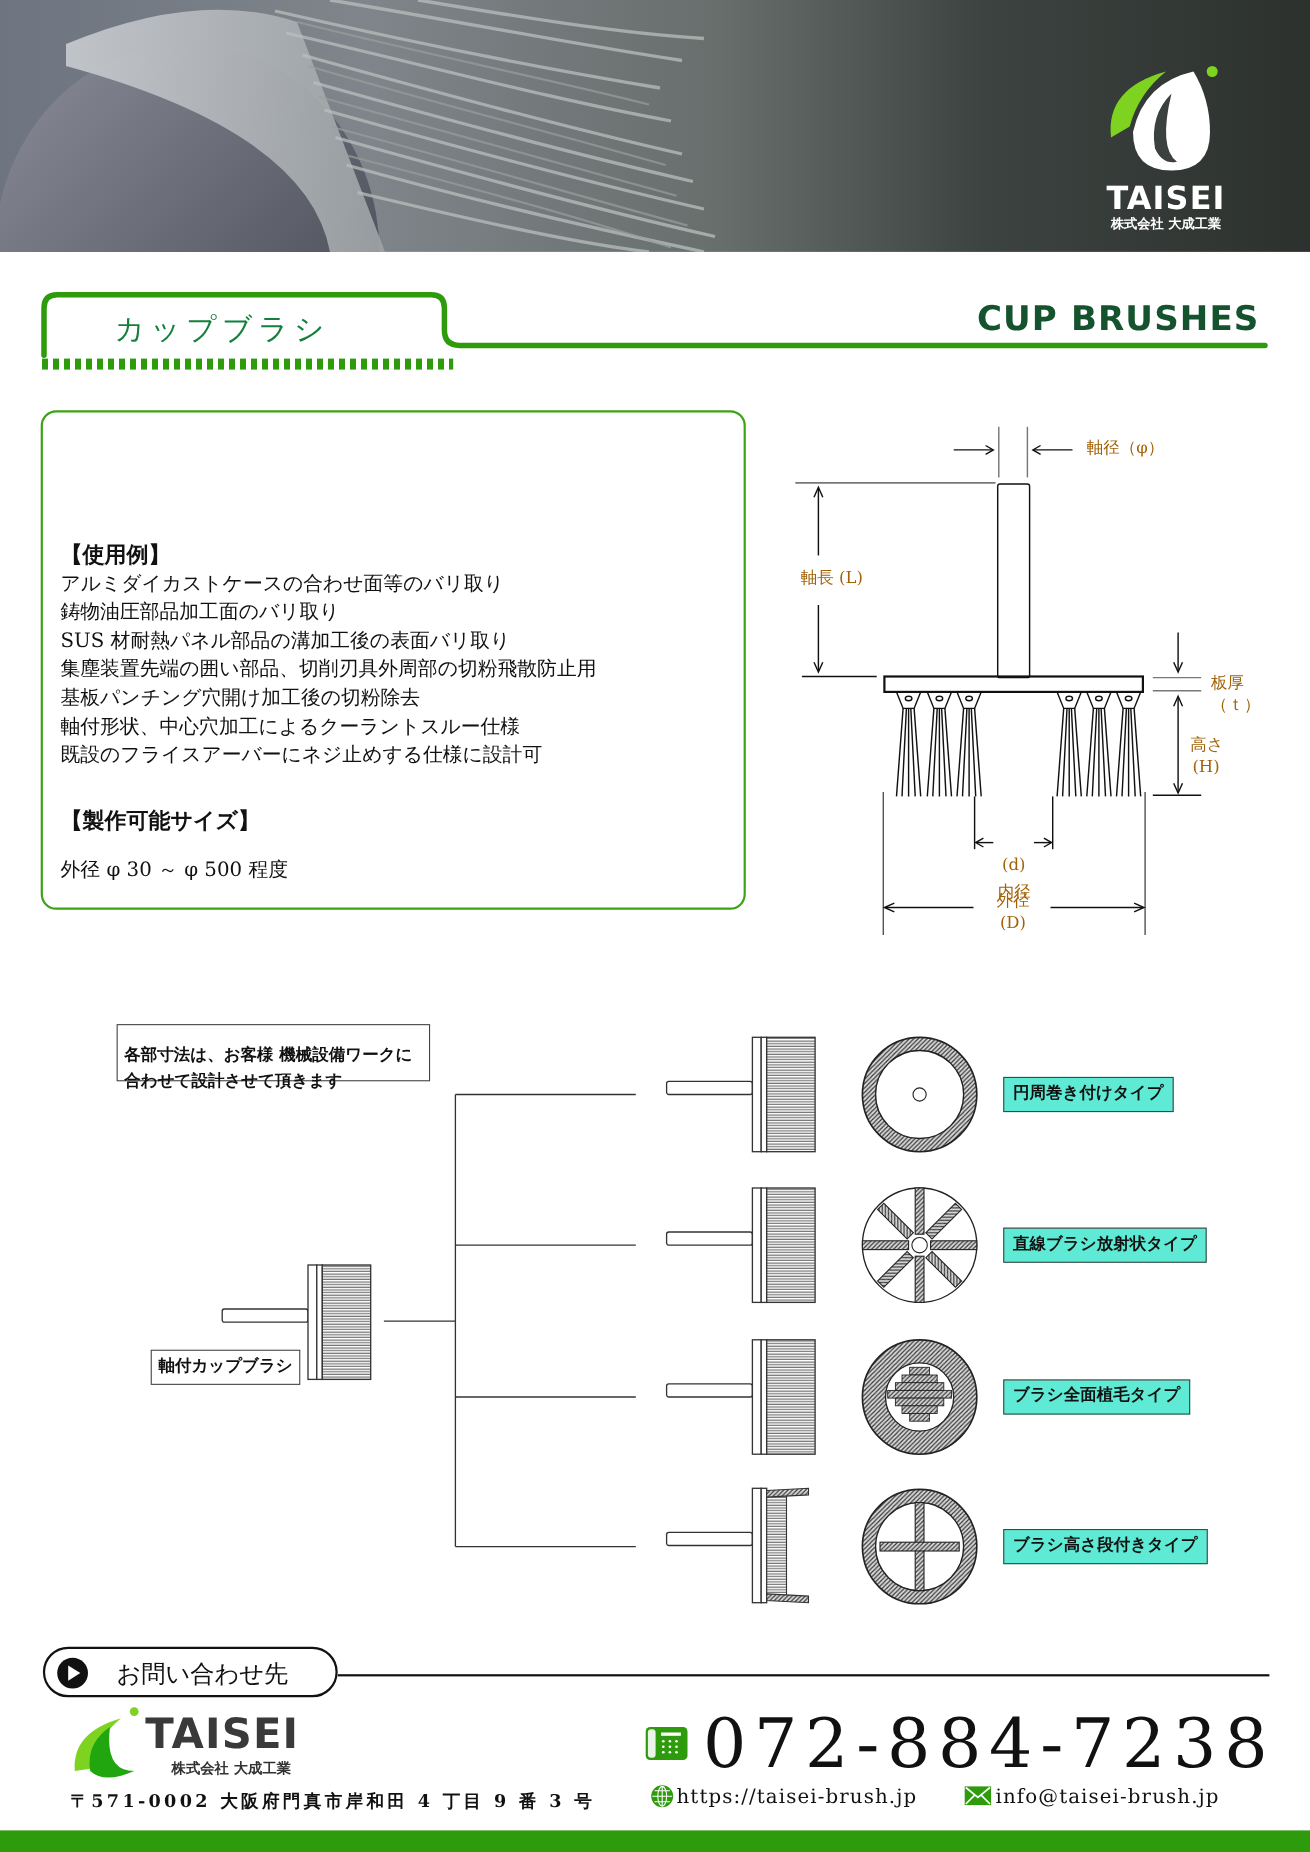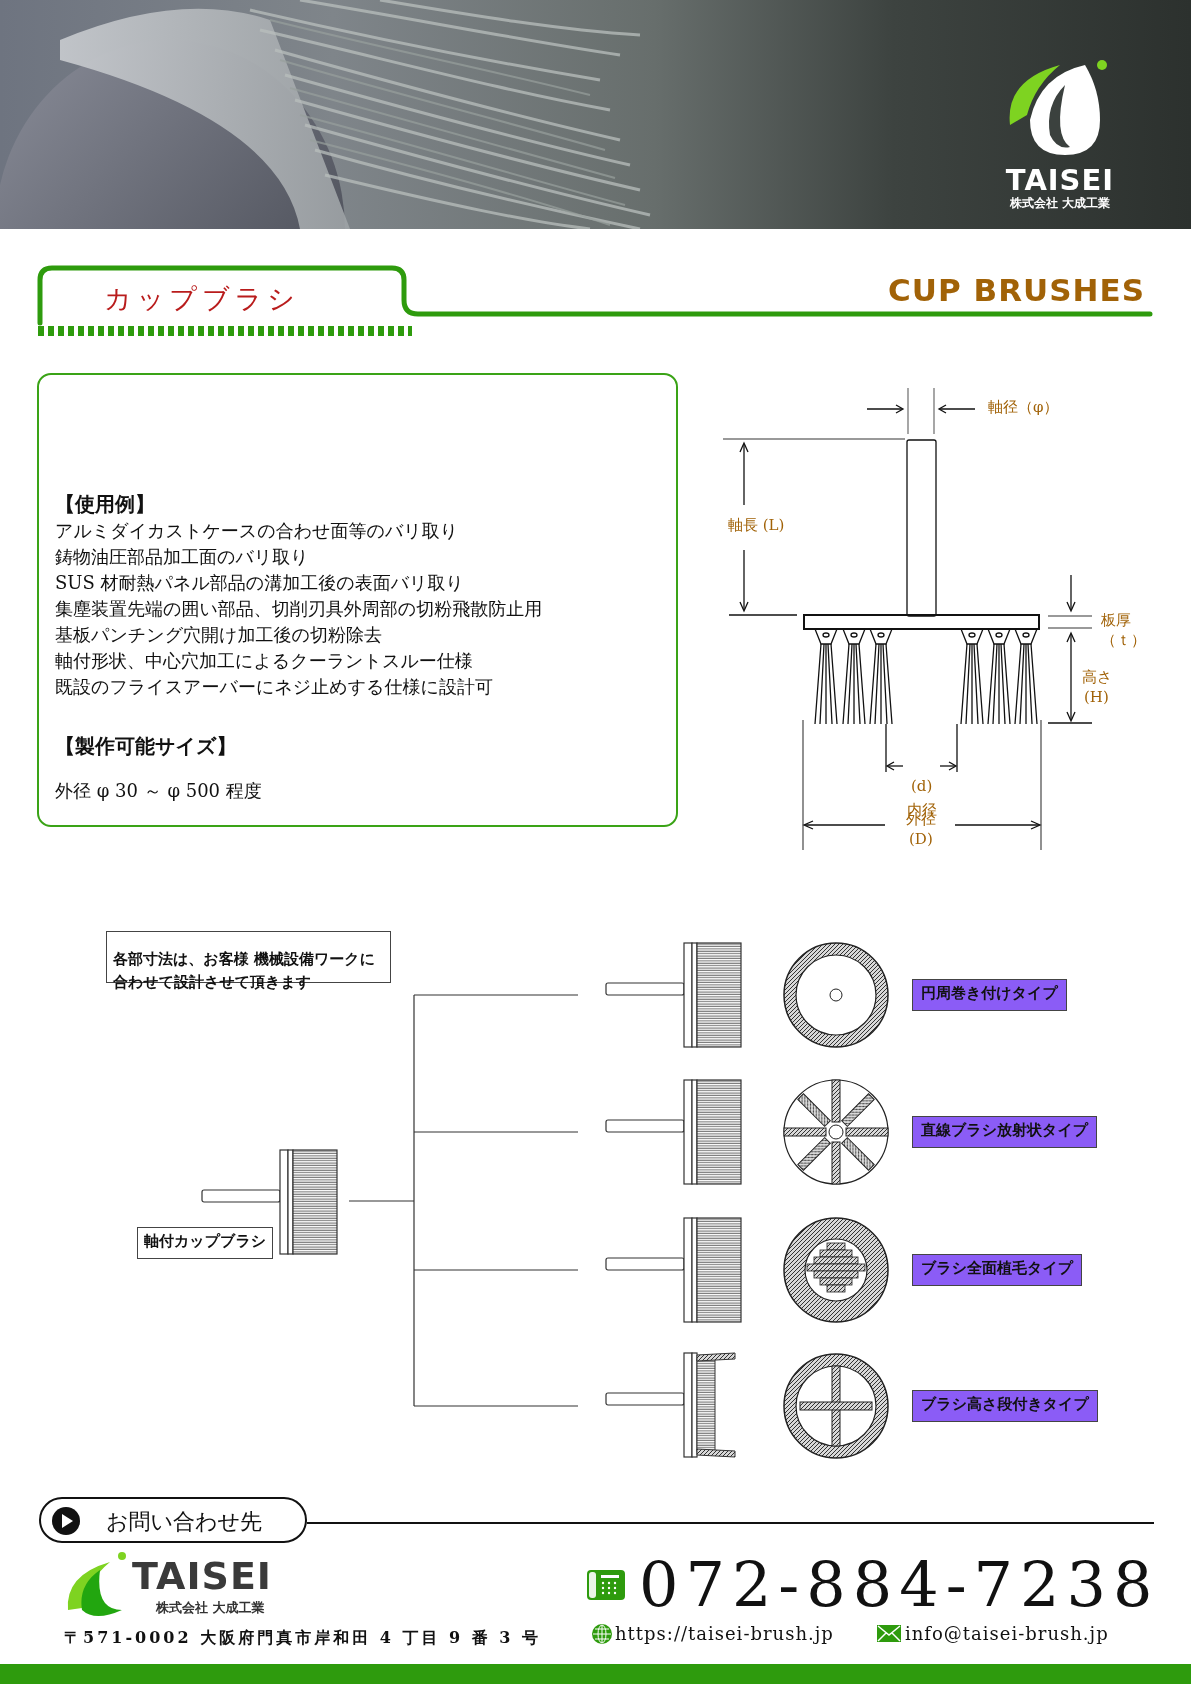--- a/index.html
+++ b/index.html
@@ -8,38 +8,38 @@
 
   
   .hero { position: absolute; left: 0; top: 0; width: 1191px; height: 229px;
     background: linear-gradient(90deg, #6e7480 0%, #7f858a 28%, #676e6c 55%, #3d4340 75%, #2c312e 100%); overflow: hidden; }
   .hero svg.bg { position: absolute; left: 0; top: 0; }
   .hero-logo { position: absolute; left: 985px; top: 55px; width: 150px; height: 160px; text-align: center; }
   .hero-logo .wordmark { position: absolute; left: 0; top: 108px; width: 150px; font-family: "DejaVu Sans", "Liberation Sans", sans-serif; font-weight: bold; font-size: 29px; color: #fff; letter-spacing: 1px; }
   .hero-logo .kk { position: absolute; left: 0; top: 140px; width: 150px; font-family: "DejaVu Sans", sans-serif; font-weight: bold; font-size: 12px; color: #fff; }
 
   
-  .title-jp { position: absolute; left: 104px; top: 281px; font-size: 27px; font-weight: normal; color: #b91c1c; letter-spacing: 5px; }
-  .title-en { position: absolute; right: 46px; top: 272px; font-family: "DejaVu Sans", "Liberation Sans", sans-serif; font-weight: bold; font-size: 31px; color: #a16207; letter-spacing: 1px; }
+  .title-jp { position: absolute; left: 104px; top: 281px; font-size: 27px; font-weight: normal; color: #15803d; letter-spacing: 5px; }
+  .title-en { position: absolute; right: 46px; top: 272px; font-family: "DejaVu Sans", "Liberation Sans", sans-serif; font-weight: bold; font-size: 31px; color: #14532d; letter-spacing: 1px; }
   .title-frame { position: absolute; left: 0; top: 0; }
   .dashes { position: absolute; left: 38px; top: 326px; width: 374px; height: 10px;
     background: repeating-linear-gradient(90deg, #2e9b0d 0 6px, transparent 6px 10px); }
 
   
   .info-box { position: absolute; left: 37px; top: 373px; width: 641px; height: 454px; border: 2px solid #3aa316; border-radius: 14px; }
   .info-box .sect { position: absolute; left: 16px; }
   .info-box .head { font-size: 20px; font-weight: bold; }
   .info-box .line { font-size: 18px; line-height: 26px; }
 
   
   .dlabel { position: absolute; font-size: 15px; color: #a16207; white-space: nowrap; }
 
   
   .note-box { position: absolute; left: 106px; top: 931px; width: 285px; height: 52px; border: 1.5px solid #444; padding: 16px 6px; font-size: 15px; font-weight: bold; line-height: 23px; }
-  .type-label { position: absolute; height: 32px; border: 1.5px solid #444; font-size: 15px; font-weight: bold; padding: 4px 8px; white-space: nowrap; background: #8b5cf6; }
+  .type-label { position: absolute; height: 32px; border: 1.5px solid #444; font-size: 15px; font-weight: bold; padding: 4px 8px; white-space: nowrap; background: #5eead4; }
   .shaft-label { position: absolute; left: 137px; top: 1227px; height: 32px; border: 1.5px solid #444; font-size: 15px; font-weight: bold; padding: 4px 6px; background: #fff; }
 
   
   .contact-pill { position: absolute; left: 39px; top: 1497px; width: 268px; height: 46px; border: 2px solid #111; border-radius: 23px; }
   .contact-pill .play { position: absolute; left: 11px; top: 8px; width: 28px; height: 28px; border-radius: 50%; background: #111; }
   .contact-pill .play::after { content: ""; position: absolute; left: 10px; top: 7px; border-left: 11px solid #fff; border-top: 7px solid transparent; border-bottom: 7px solid transparent; }
   .contact-pill .label { position: absolute; left: 65px; top: 8px; font-size: 22px; }
   .contact-rule { position: absolute; left: 307px; top: 1522px; width: 847px; height: 1.5px; background: #111; }
 
   .foot-logo { position: absolute; left: 60px; top: 1550px; width: 260px; height: 70px; }

